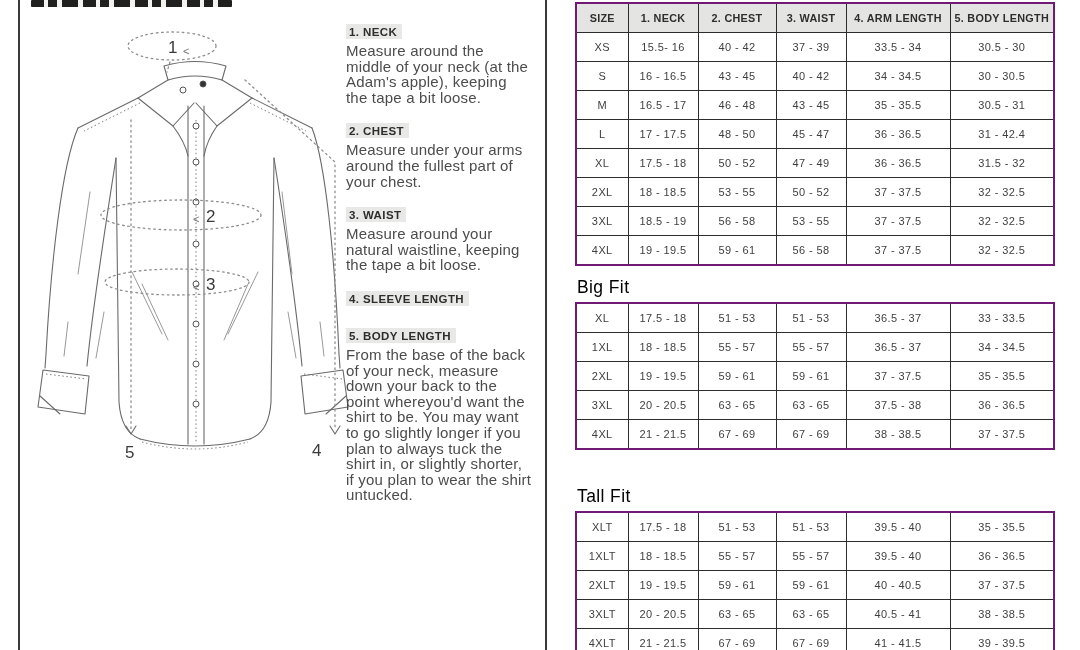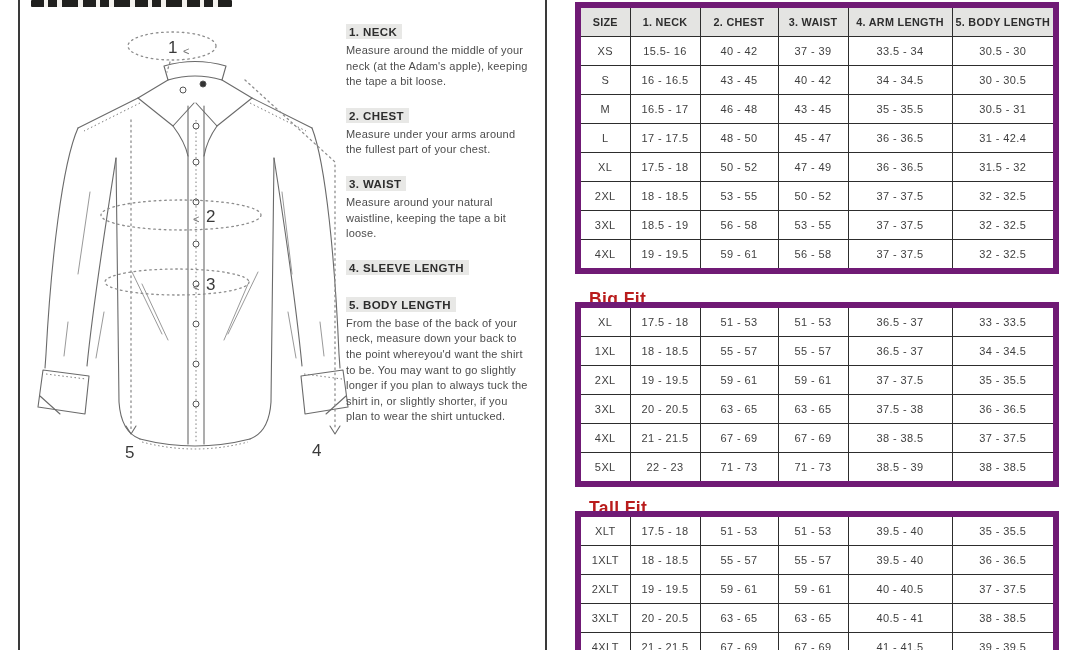--- a/index.html
+++ b/index.html
@@ -31,37 +31,37 @@
   .diagram-num{font-family:"Liberation Sans",sans-serif;font-size:17px;fill:#3a3a3a;}
   .diagram-arrow{font-family:"Liberation Sans",sans-serif;font-size:11px;fill:#6f6f6f;}
   
   .descriptions{position:absolute;left:346px;top:22px;width:186px;}
   .measure-section{margin:0 0 16px 0;}
   .measure-heading{
     display:inline-block;background:#e8e8e6;color:#2d2d2d;
     font-size:11.5px;font-weight:bold;letter-spacing:.4px;
     padding:2px 5px 1px 3px;margin:0 0 4px 0;
   }
-  .measure-text{margin:0;font-size:11px;line-height:15.6px;color:#4c4c4c;letter-spacing:.2px;}
+  .measure-text{margin:0;font-size:15px;line-height:15.6px;color:#4c4c4c;letter-spacing:.2px;}
   
   .tables{position:absolute;left:575px;top:0;width:478px;}
   table.size-table{
     border-collapse:collapse;table-layout:fixed;width:478px;
-    border:6px solid #701a75;position:absolute;left:0;
+    border:2px solid #701a75;position:absolute;left:0;
     font-size:11px;letter-spacing:.4px;color:#3f3f3f;
   }
   .size-table th,.size-table td{border:1.5px solid #2d2d2d;text-align:center;padding:0;overflow:hidden;white-space:nowrap;}
   .size-table th{height:28px;background:#e4e4e2;color:#2e2e2e;font-weight:bold;font-size:10.8px;letter-spacing:.3px;}
   .size-table td{height:28px;background:#fff;}
   #main-table{top:2px;}
   #bigfit-table{top:302px;}
   #tallfit-table{top:511px;}
   .fit-title{
-    position:absolute;left:2px;margin:12px;font-weight:700;
-    font-size:17.5px;color:#b91c1c;letter-spacing:.4px;
+    position:absolute;left:2px;margin:0;font-weight:400;
+    font-size:17.5px;color:#000000;letter-spacing:.4px;
   }
   #bigfit-title{top:277px;}
   #tallfit-title{top:486px;}
 </style>
 </head>
 <body>
 
 <div class="page">
 
   <div class="vrule left"></div>
@@ -308,28 +308,20 @@
             <td>36 - 36.5</td>
           </tr>
           <tr>
             <td>4XL</td>
             <td>21 - 21.5</td>
             <td>67 - 69</td>
             <td>67 - 69</td>
             <td>38 - 38.5</td>
             <td>37 - 37.5</td>
           </tr>
-          <tr>
-            <td>5XL</td>
-            <td>22 - 23</td>
-            <td>71 - 73</td>
-            <td>71 - 73</td>
-            <td>38.5 - 39</td>
-            <td>38 - 38.5</td>
-          </tr>
         </tbody>
     </table>
 
     <h2 class="fit-title" id="tallfit-title">Tall Fit</h2>
     <table class="size-table" id="tallfit-table">
       <colgroup>
           <col style="width:52px">
           <col style="width:70px">
           <col style="width:78px">
           <col style="width:70px">

